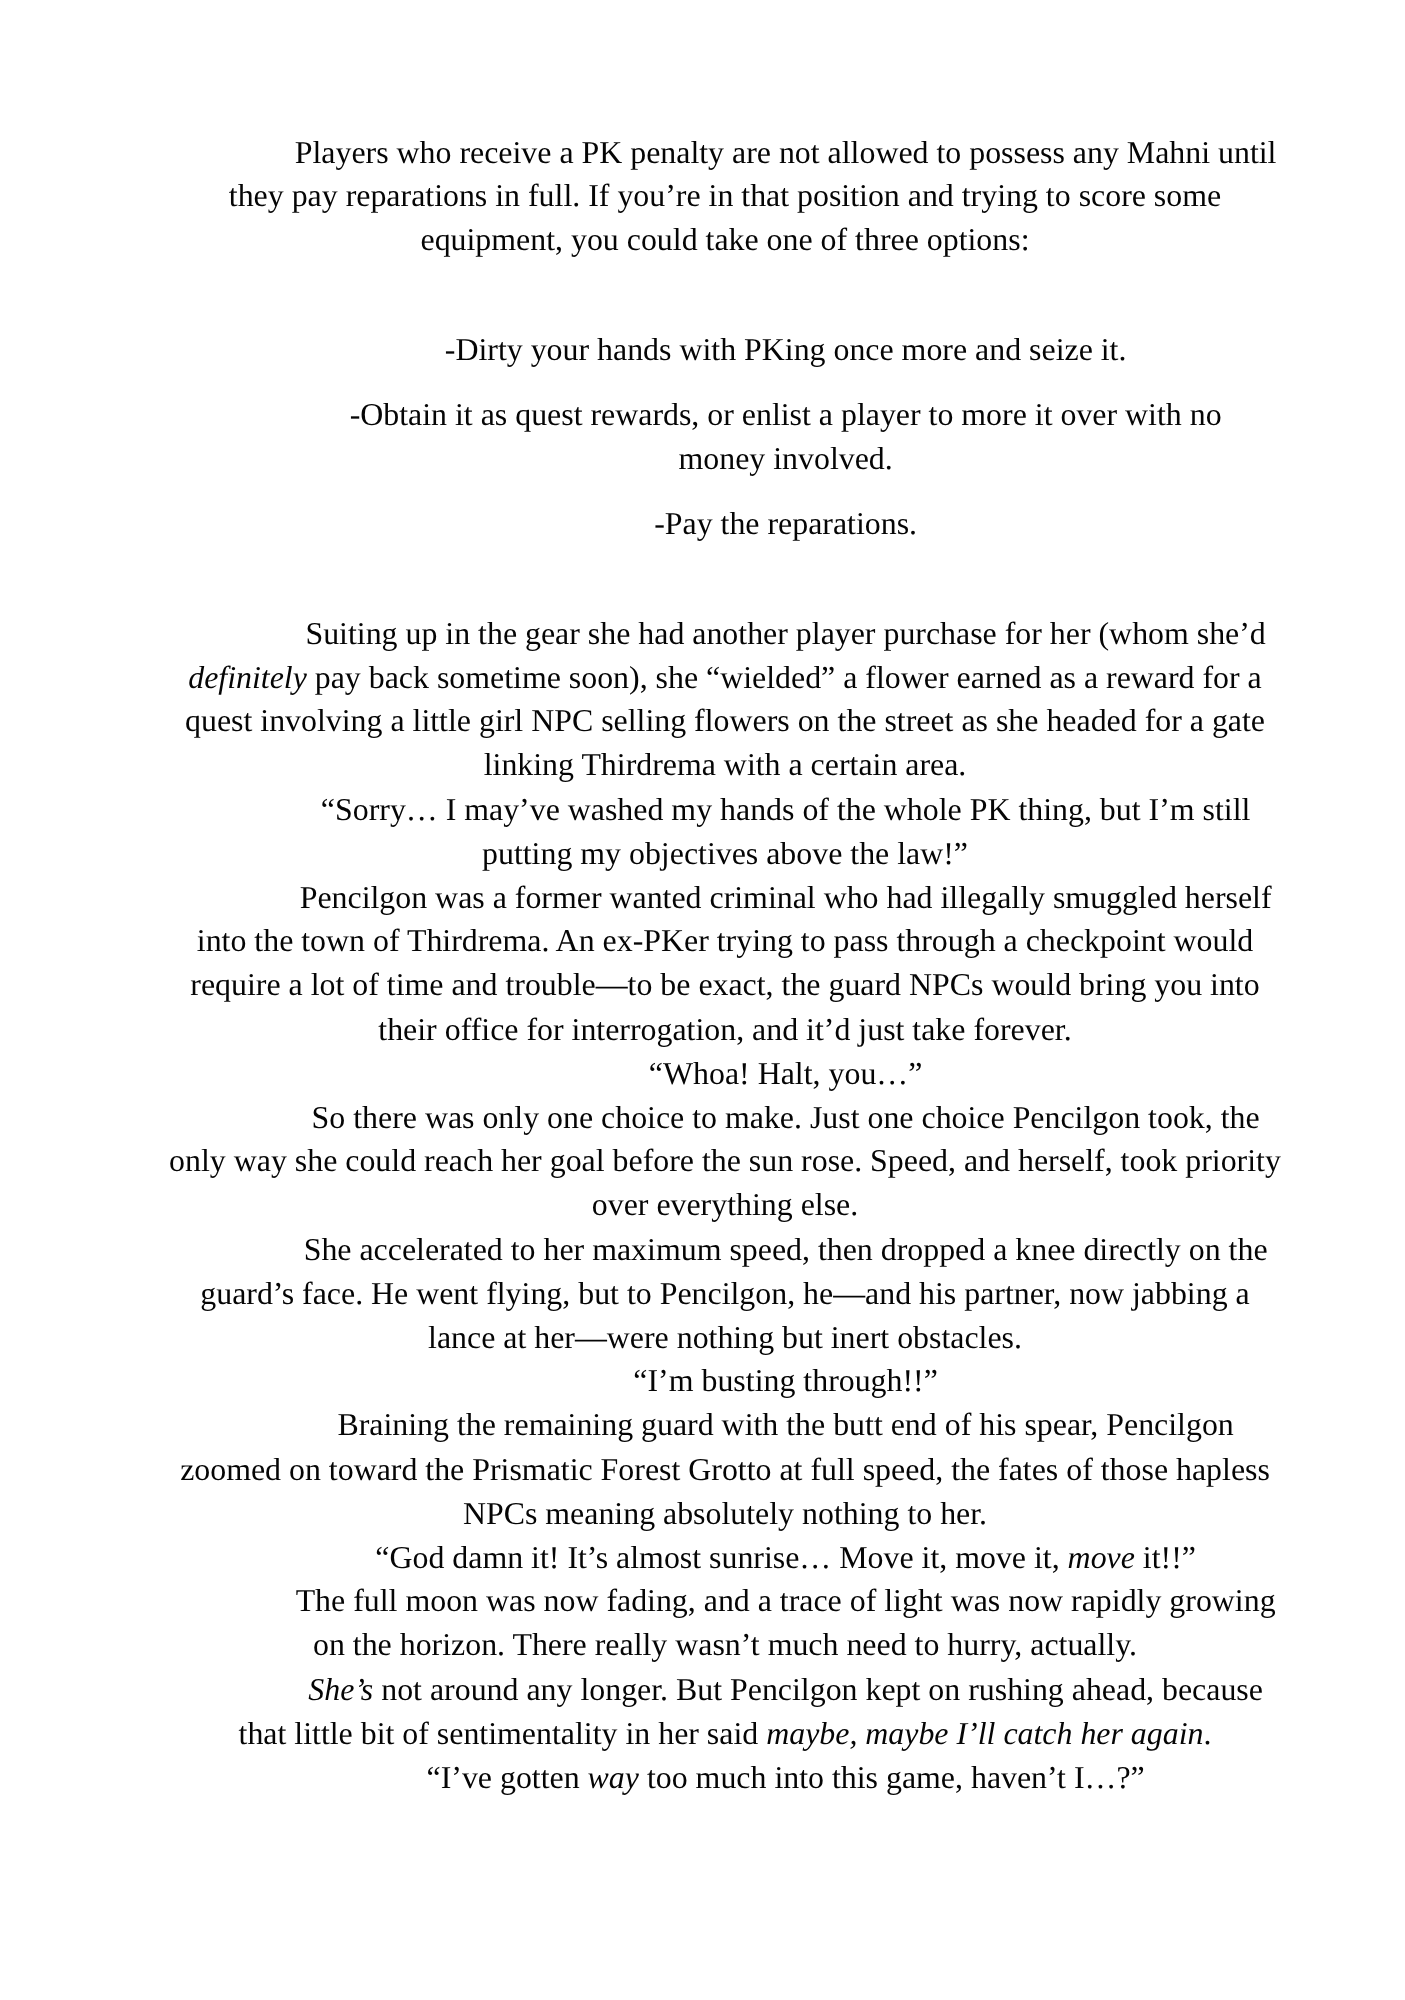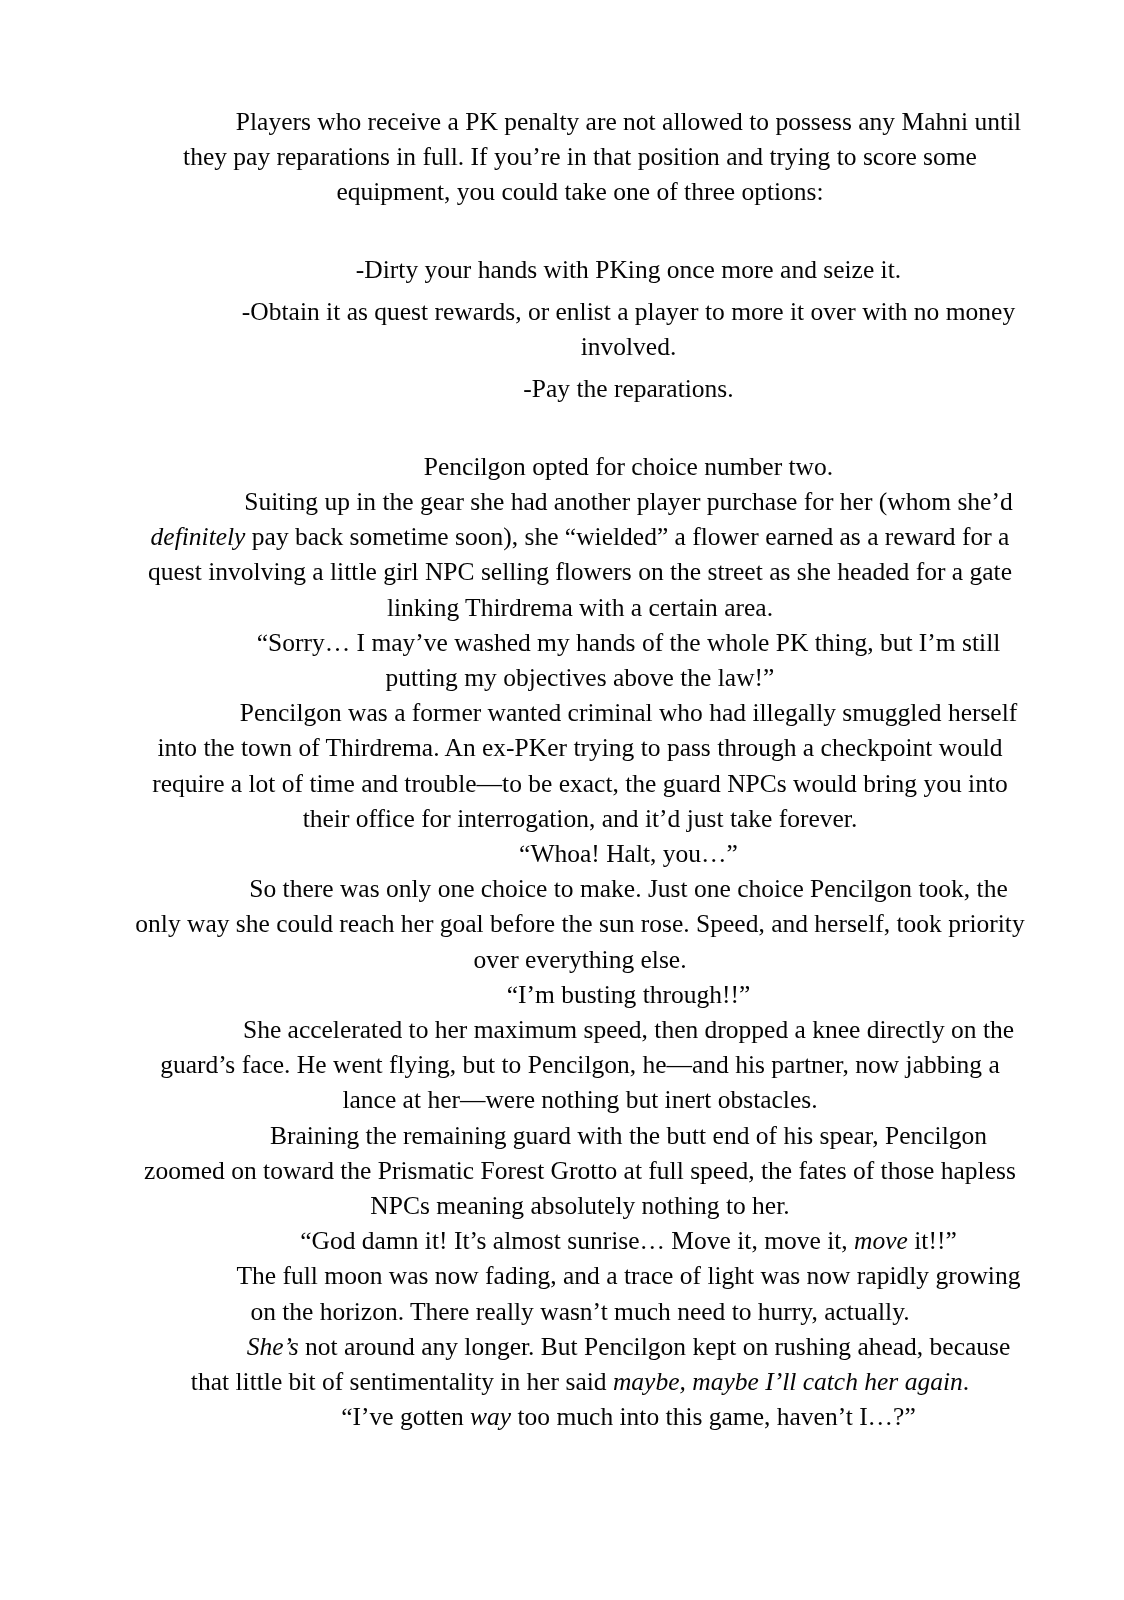--- a/index.html
+++ b/index.html
@@ -36,21 +36,21 @@
     font-family: "Liberation Serif", "DejaVu Serif", serif;
   }
 
   .option-list {
     margin: 0;
     padding: 0;
     list-style: none;
   }
 
   .option-list li {
-    margin: 7px;
+    margin: 17px;
     padding: 0;
     text-indent: 0;
     padding-left: 97px;
   }
 
   .spacer {
     height: 35.2px;
   }
 
   em {
@@ -62,27 +62,26 @@
 <div class="page">
   <div class="text-column" id="body-text-column">
   <p class="para">Players who receive a PK penalty are not allowed to possess any Mahni until they pay reparations in full. If you’re in that position and trying to score some equipment, you could take one of three options:</p>
       <div class="spacer"></div>
       <ul class="option-list">
         <li>-Dirty your hands with PKing once more and seize it.</li>
         <li>-Obtain it as quest rewards, or enlist a player to more it over with no money involved.</li>
         <li>-Pay the reparations.</li>
       </ul>
       <div class="spacer"></div>
-      <p class="para">Pencilgon opted for choice number two.</p>
       <p class="para">Suiting up in the gear she had another player purchase for her (whom she’d <em>definitely</em> pay back sometime soon), she “wielded” a flower earned as a reward for a quest involving a little girl NPC selling flowers on the street as she headed for a gate linking Thirdrema with a certain area.</p>
       <p class="para">“Sorry… I may’ve washed my hands of the whole PK thing, but I’m still putting my objectives above the law!”</p>
       <p class="para">Pencilgon was a former wanted criminal who had illegally smuggled herself into the town of Thirdrema. An ex-PKer trying to pass through a checkpoint would require a lot of time and trouble—to be exact, the guard NPCs would bring you into their office for interrogation, and it’d just take forever.</p>
       <p class="para">“Whoa! Halt, you…”</p>
       <p class="para">So there was only one choice to make. Just one choice Pencilgon took, the only way she could reach her goal before the sun rose. Speed, and herself, took priority over everything else.</p>
+      <p class="para">She accelerated to her maximum speed, then dropped a knee directly on the guard’s face. He went flying, but to Pencilgon, he—and his partner, now jabbing a lance at her—were nothing but inert obstacles.</p>
       <p class="para">“I’m busting through!!”</p>
-      <p class="para">She accelerated to her maximum speed, then dropped a knee directly on the guard’s face. He went flying, but to Pencilgon, he—and his partner, now jabbing a lance at her—were nothing but inert obstacles.</p>
       <p class="para">Braining the remaining guard with the butt end of his spear, Pencilgon zoomed on toward the Prismatic Forest Grotto at full speed, the fates of those hapless NPCs meaning absolutely nothing to her.</p>
       <p class="para">“God damn it! It’s almost sunrise… Move it, move it, <em>move</em> it!!”</p>
       <p class="para">The full moon was now fading, and a trace of light was now rapidly growing on the horizon. There really wasn’t much need to hurry, actually.</p>
       <p class="para"><em>She’s</em> not around any longer. But Pencilgon kept on rushing ahead, because that little bit of sentimentality in her said <em>maybe, maybe I’ll catch her again</em>.</p>
       <p class="para">“I’ve gotten <em>way</em> too much into this game, haven’t I…?”</p>
     </div>
 </div>
 
 </body></html>

